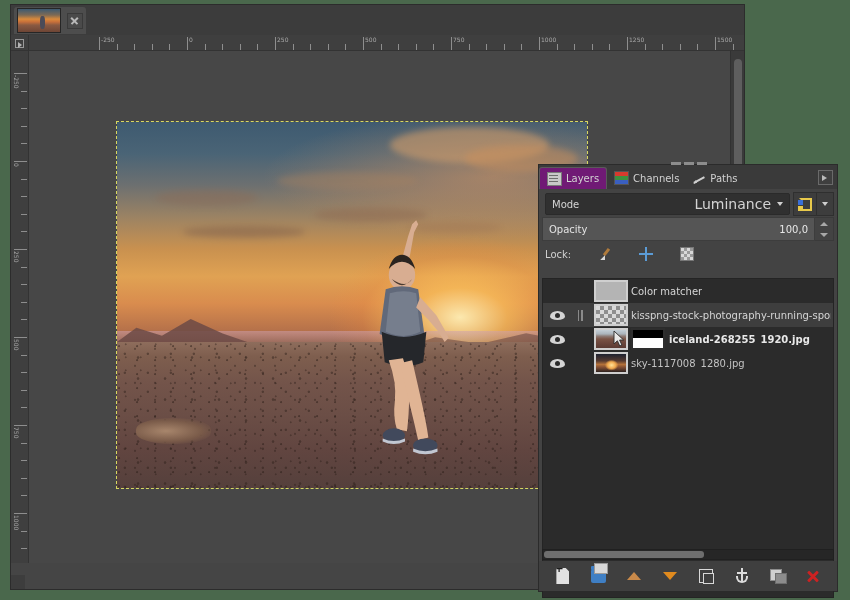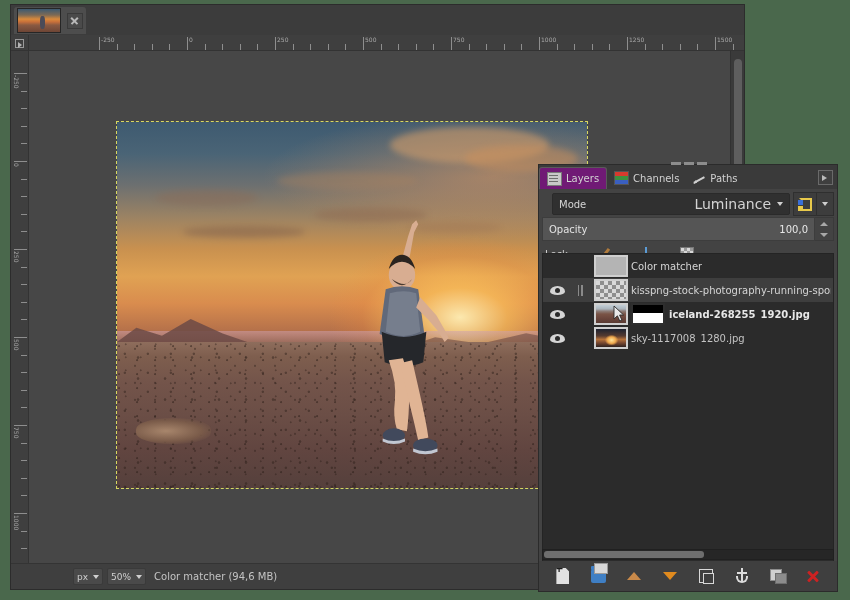--- a/index.html
+++ b/index.html
@@ -369,21 +369,21 @@
     position: absolute;
     left: 3px; top: 3.5px;
     border-left: 5px solid #b9b9b9;
     border-top: 3.5px solid transparent;
     border-bottom: 3.5px solid transparent;
   }
 
   
   #mode-row {
     position: absolute;
-    left: 13px; top: 28px;
+    left: 6px; top: 28px;
     right: 3px; height: 22px;
     display: flex;
     align-items: center;
     justify-content: flex-end;
   }
   #mode-combo {
     flex: 1;
     height: 22px;
     background: #303030;
     border: 1px solid #2a2a2a;
@@ -501,21 +501,21 @@
       linear-gradient(45deg, #9a9a9a 25%, #d8d8d8 25%, #d8d8d8 75%, #9a9a9a 75%);
     background-size: 6px 6px;
     background-position: 0 0, 3px 3px;
     border: 1px solid #777;
     box-sizing: border-box;
   }
 
   
   #layer-list {
     position: absolute;
-    left: 3px; top: 88px;
+    left: 3px; top: 113px;
     right: 3px; height: 320px;
     background: #2b2b2b;
     border: 1px solid #242424;
     box-sizing: border-box;
     overflow: hidden;
   }
   .layer-row {
     height: 24px;
     display: flex;
     align-items: center;
@@ -902,32 +902,20 @@
         </svg>
       </div>
     </div>
 
     <div id="vscroll-img">
       <div class="thumb"></div>
     </div>
     <div id="quickmask-btn"></div>
     <div id="nav-btn"></div>
 
-    <div id="statusbar">
-      <div class="spacer"></div>
-      <div class="combo-small">
-        <span class="cv">px</span>
-        <span class="chev"></span>
-      </div>
-      <div class="combo-small">
-        <span class="cv">50%</span>
-        <span class="chev"></span>
-      </div>
-      <div id="status-text">Color matcher (94,6 MB)</div>
-    </div>
   </div>
 
   <div id="layers-dock">
 
     <div id="dock-grip">
       <span></span>
         <span></span>
         <span></span>
     </div>
 

